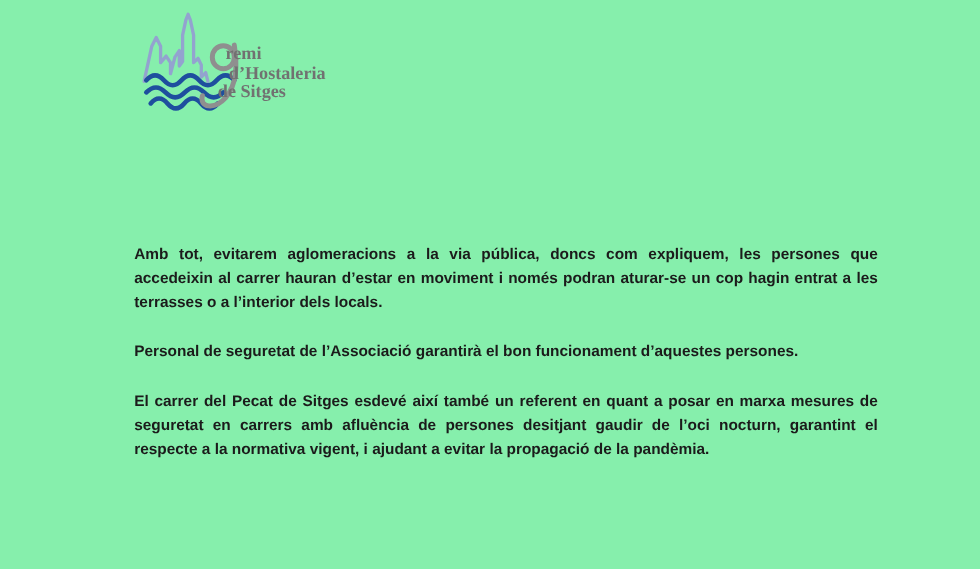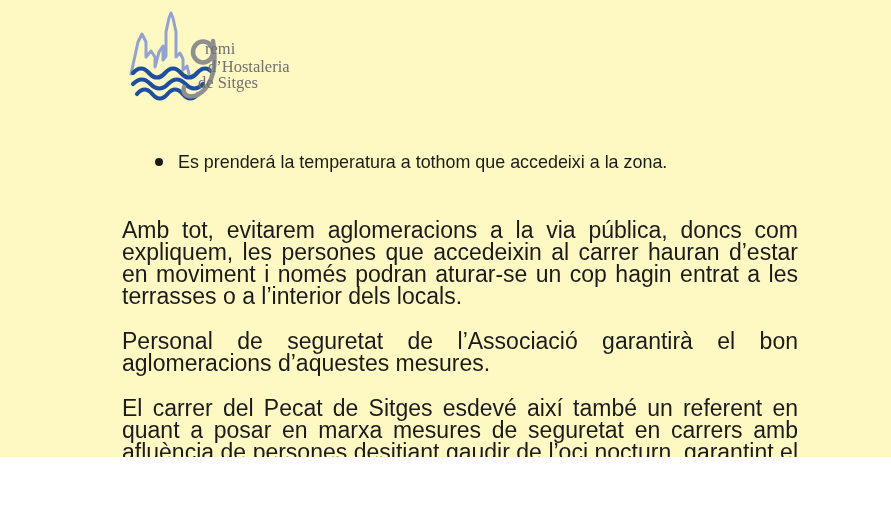--- a/index.html
+++ b/index.html
@@ -1,18 +1,18 @@
 <!DOCTYPE html>
 <html><head>
 <meta charset="utf-8">
 <style>
   html,body { margin:0; padding:0; background:#ffffff; }
   .page {
-    position:relative; width:891px; height:457px; background:#fef9c3;
-    font-family:"Liberation Sans", sans-serif; color:#1b1b1b; overflow:hidden;
+    position:relative; width:891px; height:517px; background:#86efac;
+    font-family:"Liberation Sans", sans-serif; color:#1b1b1b; overflow:hidden;font-weight:bold;
   }
 
   
   .logo { position:absolute; left:125px; top:10px; width:185px; height:102px; }
   .logo svg { position:absolute; left:0; top:0; }
   .logo-name span {
     position:absolute; white-space:nowrap;
     font-family:"Liberation Serif", serif; color:#717171; font-size:16.5px; line-height:1;
   }
   .logo-name .l1 { left:80px; top:31px; }
@@ -24,21 +24,21 @@
     position:absolute; left:155px; top:151px; display:flex; align-items:flex-start; gap:15px;
     font-size:17.9px; line-height:22px;
   }
   .bullet-dot {
     flex:none; width:8px; height:8px; border-radius:50%; background:#1b1b1b; margin-top:7px;
   }
 
   
   .body-copy {
     position:absolute; left:122px; top:219px; width:676px;
-    font-size:23px; line-height:22px; text-align:justify;
+    font-size:14px; line-height:22px; text-align:justify;
   }
   .body-copy p { margin:0 0 23px 0; }
   .body-copy p:last-child { margin-bottom:0; }
 </style>
 </head>
 <body>
 
 <div class="page">
 
   <div class="logo">
@@ -59,24 +59,20 @@
         <path d="M 88 31 C 90.5 48 91 66 80 79 C 70 90 56 88 59 77" fill="none" stroke="#8f8f8f" stroke-width="4.5" stroke-linecap="round"></path>
       </g>
     </svg>
     <div class="logo-name">
       <span class="l1">remi</span>
       <span class="l2">d’Hostaleria</span>
       <span class="l3">de Sitges</span>
     </div>
   </div>
 
-  <div class="bullet-row">
-    <span class="bullet-dot"></span>
-    <span>Es prenderá la temperatura a tothom que accedeixi a la zona.</span>
-  </div>
 
   <div class="body-copy">
     <p>Amb tot, evitarem aglomeracions a la via pública, doncs com expliquem, les persones que accedeixin al carrer hauran d’estar en moviment i només podran aturar-se un cop hagin entrat a les terrasses o a l’interior dels locals.</p>
-    <p>Personal de seguretat de l’Associació garantirà el bon aglomeracions d’aquestes mesures.</p>
+    <p>Personal de seguretat de l’Associació garantirà el bon funcionament d’aquestes persones.</p>
     <p>El carrer del Pecat de Sitges esdevé així també un referent en quant a posar en marxa mesures de seguretat en carrers amb afluència de persones desitjant gaudir de l’oci nocturn, garantint el respecte a la normativa vigent, i ajudant a evitar la propagació de la pandèmia.</p>
   </div>
 
 </div>
 
 </body></html>

